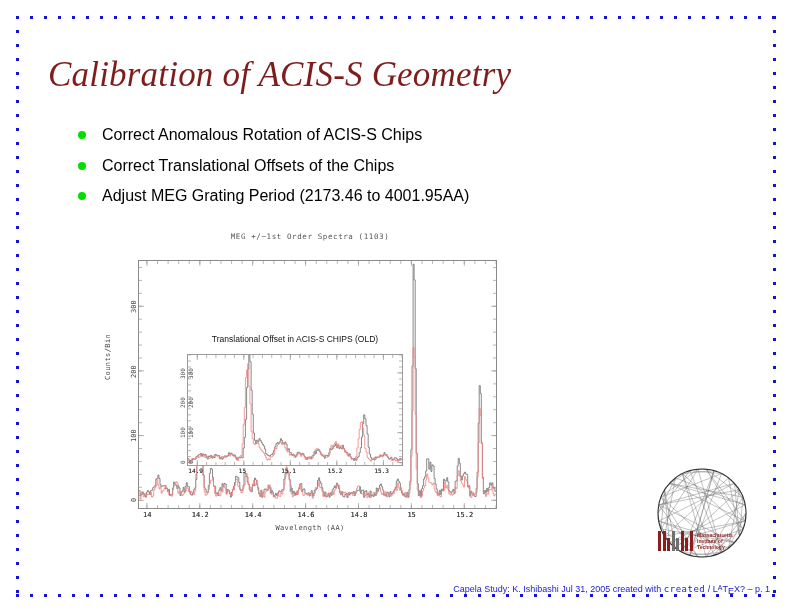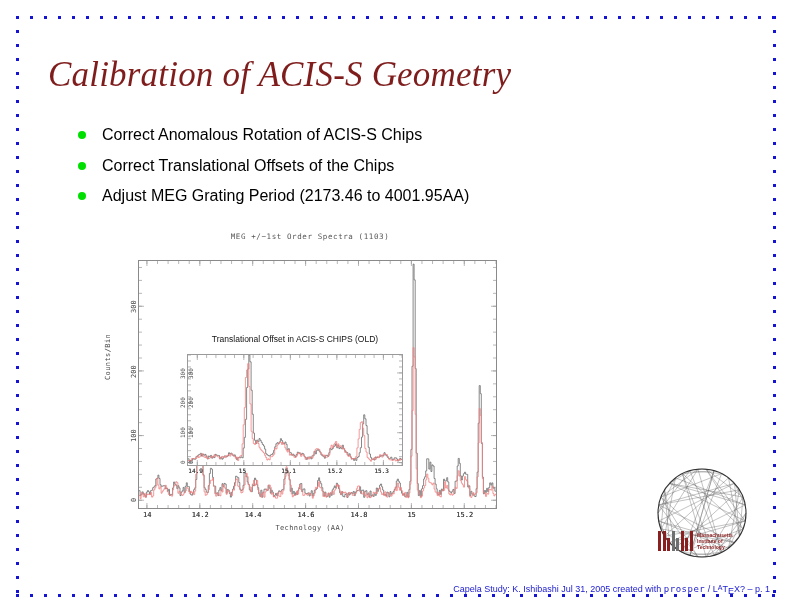--- a/index.html
+++ b/index.html
@@ -442,21 +442,21 @@
       <span class="bullet-dot"></span>
       <span class="bullet-text">Adjust MEG Grating Period (2173.46 to 4001.95AA)</span>
     </div>
   </div>
 
   <div id="figure">
 
     <div id="fig-title">MEG +/−1st Order Spectra (1103)</div>
 
     <div class="axis-label" id="ylabel-main">Counts/Bin</div>
-    <div class="axis-label" id="xlabel-main">Technology (AA)</div>
+    <div class="axis-label" id="xlabel-main">Wavelength (AA)</div>
 
     <div id="main-yticks">
         <div class="xtick-main" style="left: 32.9333px; top: 279px;">14</div>
         <div class="xtick-main" style="left: 81.8222px; top: 279px;">14.2</div>
         <div class="xtick-main" style="left: 134.711px; top: 279px;">14.4</div>
         <div class="xtick-main" style="left: 187.6px; top: 279px;">14.6</div>
         <div class="xtick-main" style="left: 240.489px; top: 279px;">14.8</div>
         <div class="xtick-main" style="left: 297.378px; top: 279px;">15</div>
         <div class="xtick-main" style="left: 346.267px; top: 279px;">15.2</div>
         <div class="ytick-main" style="left: 20px; top: 270.441px;">0</div>
@@ -839,16 +839,16 @@
       </span>
       <span id="mit-text">
         <span>Massachusetts</span><br>
         <span>Institute of</span><br>
         <span>Technology</span>
       </span>
     </div>
   </div>
 
   <div id="footer">
-    <span>Capela Study: K. Ishibashi Jul 31, 2005 created with </span><span class="mono">prosper</span><span> / </span><span>L</span><span style="font-size:7px; position:relative; top:-2px;">A</span><span>T</span><span class="latex-e">E</span><span>X</span><span>? – p. 1</span>
+    <span>Capela Study: K. Ishibashi Jul 31, 2005 created with </span><span class="mono">created</span><span> / </span><span>L</span><span style="font-size:7px; position:relative; top:-2px;">A</span><span>T</span><span class="latex-e">E</span><span>X</span><span>? – p. 1</span>
   </div>
 
 </div>
 
 </body></html>

